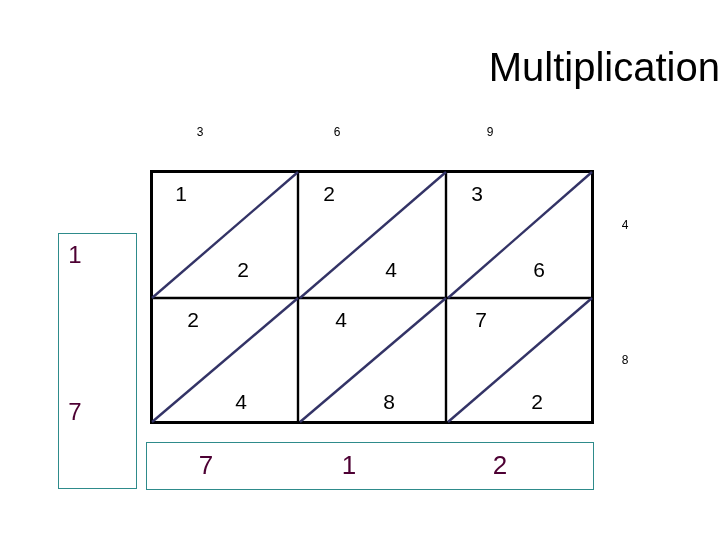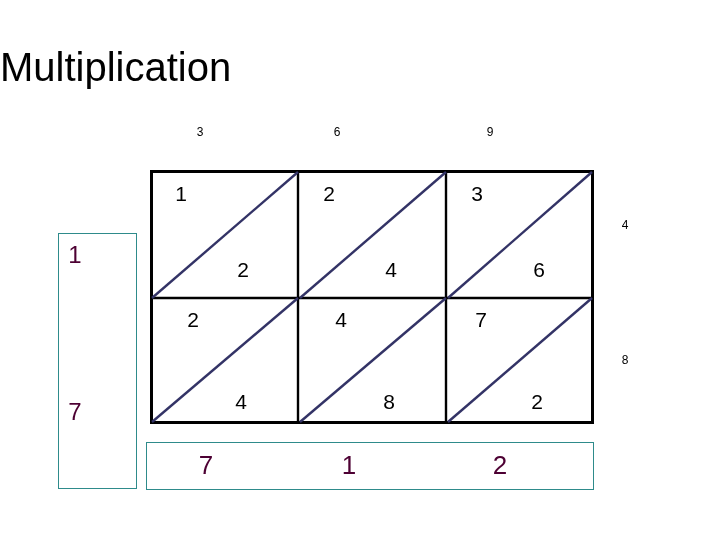--- a/index.html
+++ b/index.html
@@ -24,21 +24,21 @@
     height: 540px;
     background: #ffffff;
   }
 
   
   #title {
     position: absolute;
     left: 0;
     top: 44px;
     width: 720px;
-    text-align: left;
+    text-align: right;
     font-size: 40px;
     line-height: 46px;
     color: #000000;
     font-family: "Liberation Sans", sans-serif;
     font-weight: normal;
     letter-spacing: 0px;
     white-space: nowrap;
   }
 
   

